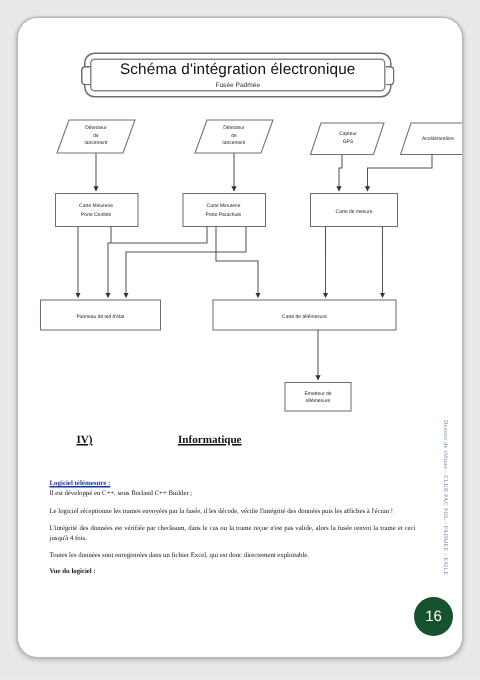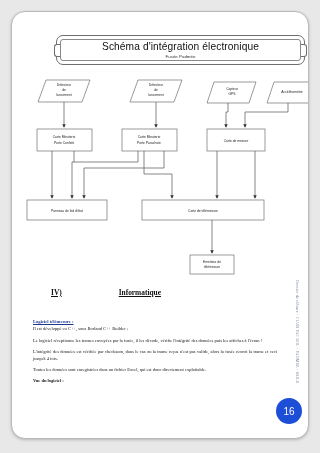--- a/index.html
+++ b/index.html
@@ -27,21 +27,21 @@
     box-shadow: 0 1px 3px rgba(0,0,0,0.22);
     box-sizing: border-box;
     overflow: hidden;
   }
 
   
   .banner-wrap {
     position: absolute;
     left: 44px;
     top: 23px;
-    width: 249px;
+    width: 205px;
     height: 30px;
   }
   .banner-outer {
     position: absolute;
     inset: 0;
     border: 1.6px solid #6e6e6e;
     border-radius: 7px;
     background: #ffffff;
   }
   .banner-inner {
@@ -159,21 +159,21 @@
   }
 
   
   .page-badge {
     position: absolute;
     right: 6px;
     bottom: 14px;
     width: 26px;
     height: 26px;
     border-radius: 50%;
-    background: #1d4ed8;
+    background: #14532d;
     color: #ffffff;
     font-family: "Liberation Sans", sans-serif;
     font-size: 10px;
     display: flex;
     align-items: center;
     justify-content: center;
   }
 </style>
 </head>
 <body>

